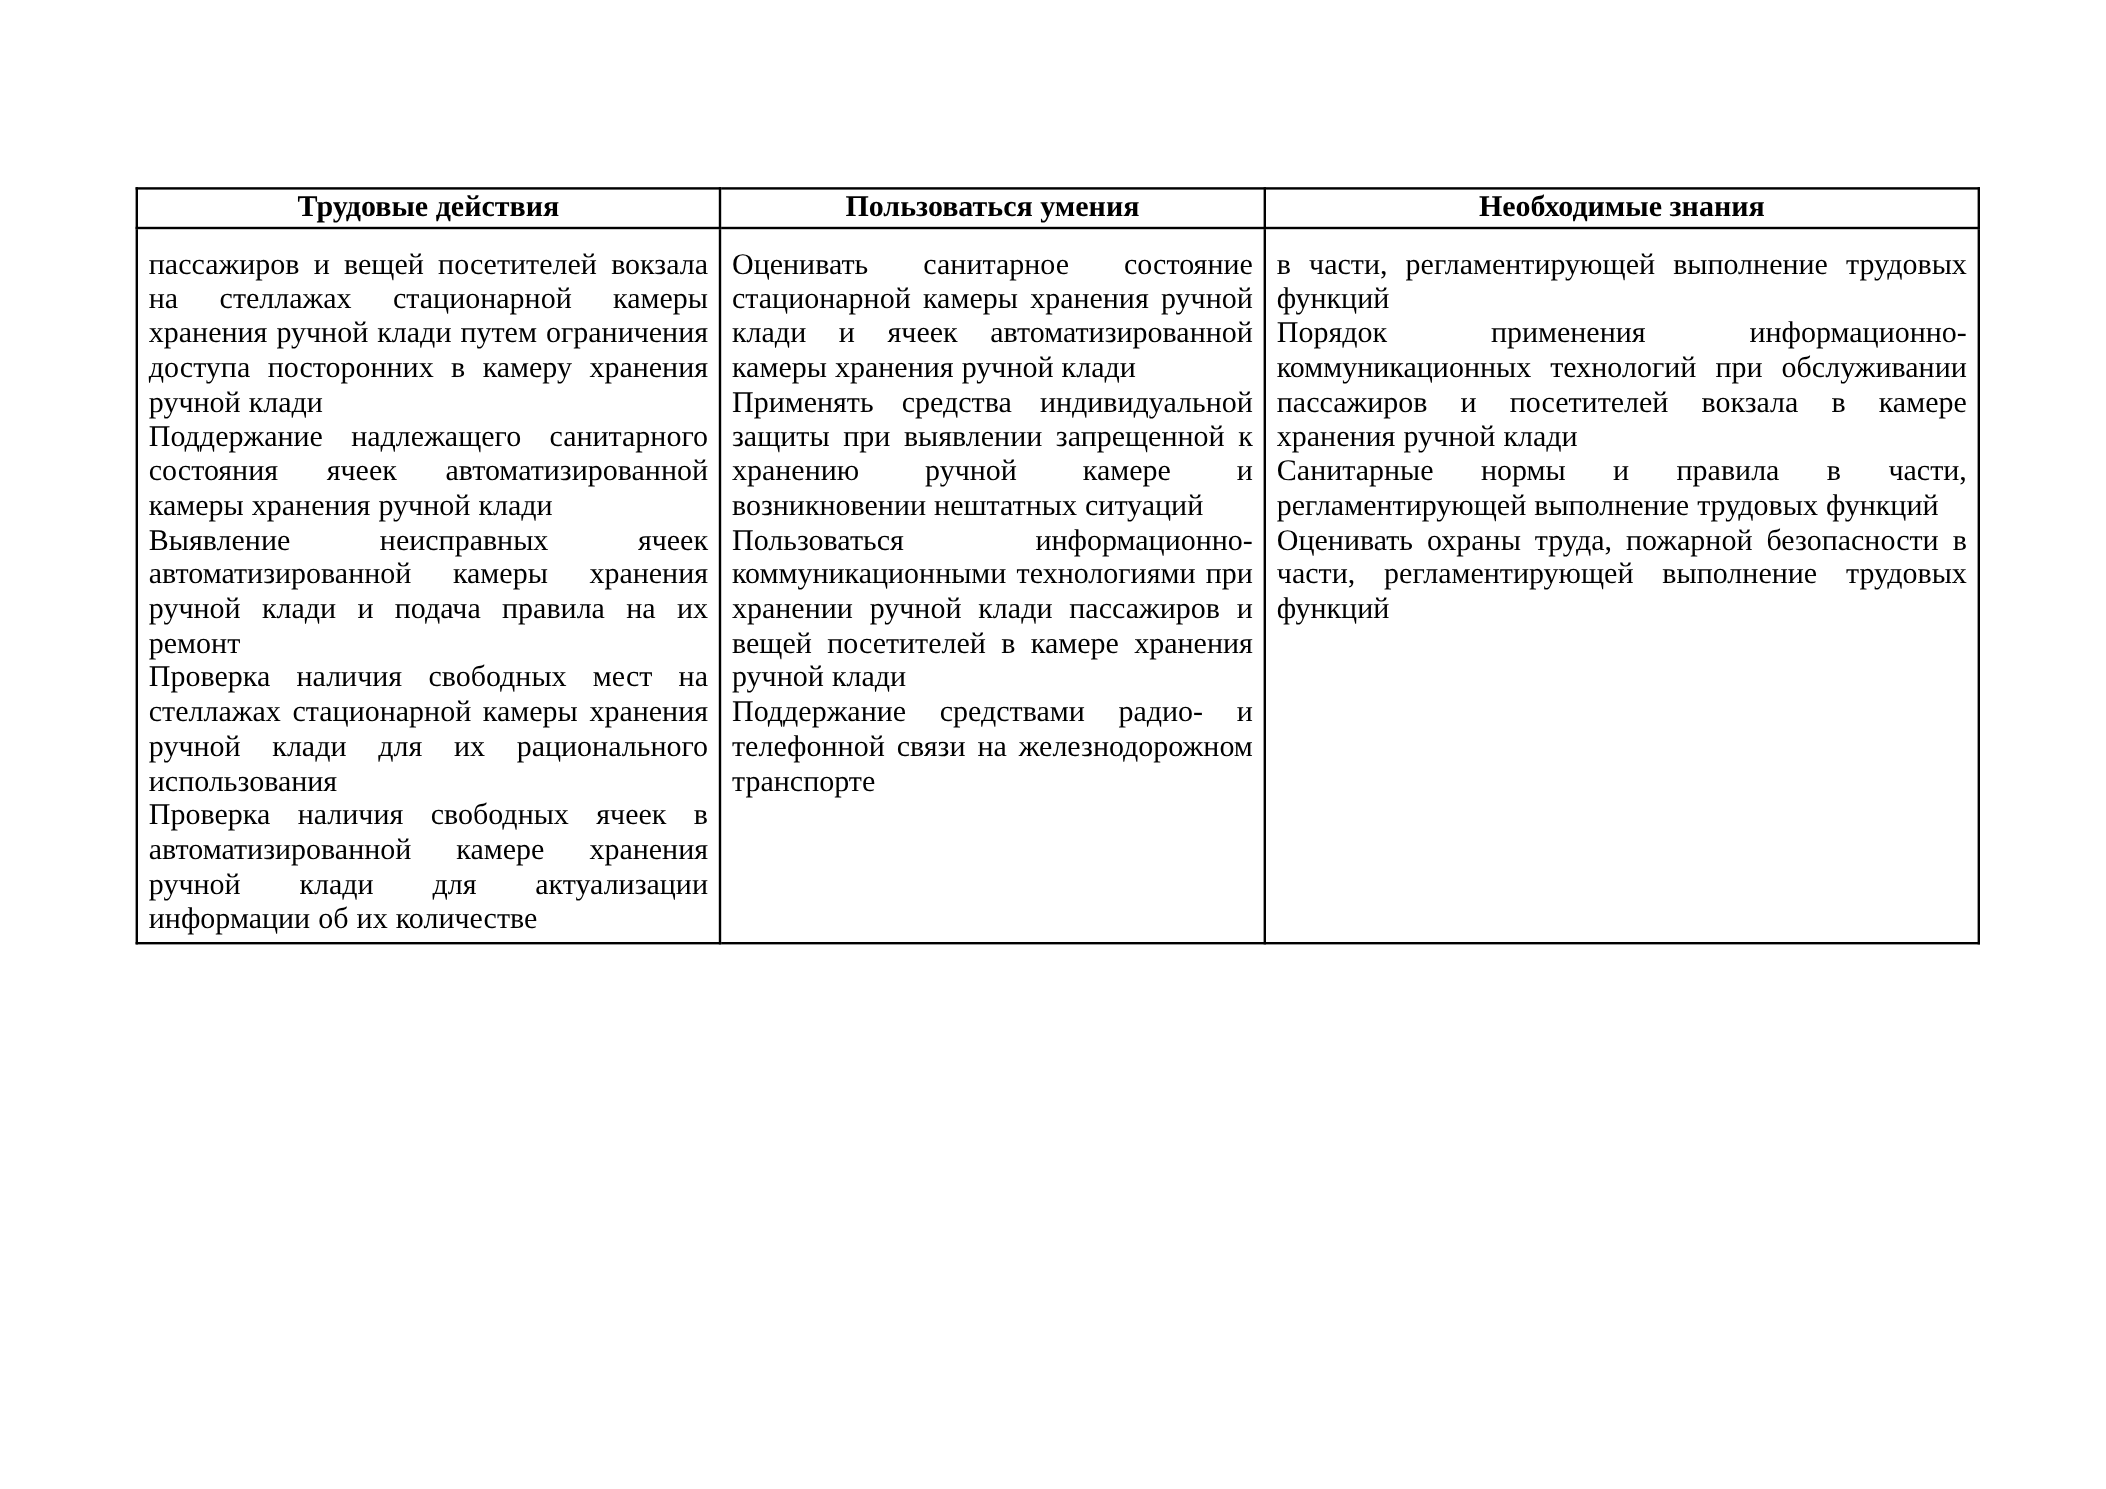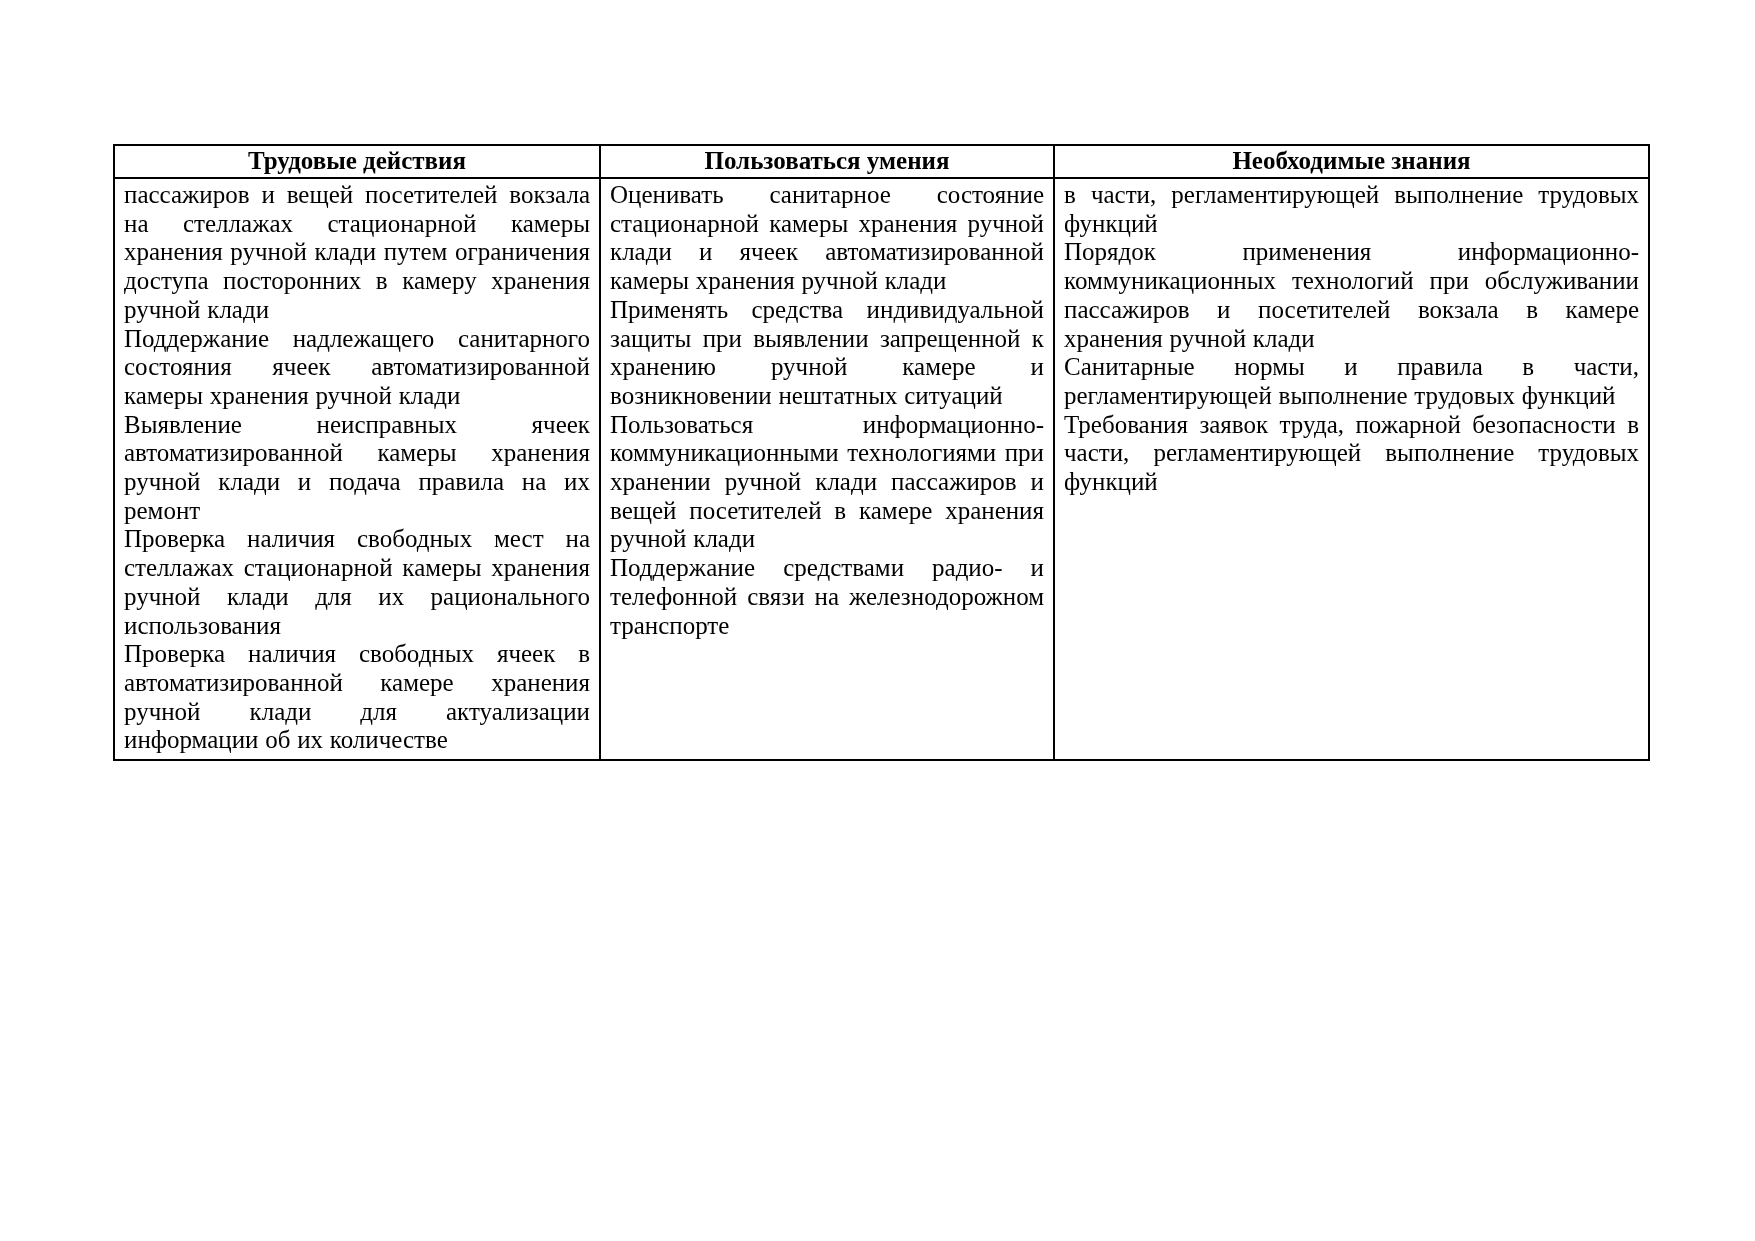--- a/index.html
+++ b/index.html
@@ -12,21 +12,21 @@
     width: 1755px;
     height: 1241px;
     background: #ffffff;
     overflow: hidden;
     font-family: "Liberation Serif", "DejaVu Serif", serif;
     color: #000000;
   }
   table.doc-table {
     position: absolute;
     left: 113px;
-    top: 144px;
+    top: 156px;
     border-collapse: collapse;
     table-layout: fixed;
     width: 1535px;
   }
   table.doc-table col.c1 { width: 486px; }
   table.doc-table col.c2 { width: 454px; }
   table.doc-table col.c3 { width: 595px; }
   table.doc-table th,
   table.doc-table td {
     border: 2px solid #000000;
@@ -36,21 +36,21 @@
   }
   table.doc-table th {
     font-weight: bold;
     text-align: center;
     height: 32px;
     padding: 1px 8px 2px 8px;
     line-height: 28px;
   }
   table.doc-table td {
     height: 543px;
-    padding: 2px 9px 4px 9px;
+    padding: 16px 9px 4px 9px;
   }
   .cell-par {
     margin: 0;
     text-align: justify;
     line-height: 28.7px;
     word-spacing: 0.5px;
   }
 </style>
 </head>
 <body>
@@ -81,18 +81,18 @@
         <td>
           <p class="cell-par">Оценивать санитарное состояние стационарной камеры хранения ручной клади и ячеек автоматизированной камеры хранения ручной клади</p>
           <p class="cell-par">Применять средства индивидуальной защиты при выявлении запрещенной к хранению ручной камере и возникновении нештатных ситуаций</p>
           <p class="cell-par">Пользоваться информационно-коммуникационными технологиями при хранении ручной клади пассажиров и вещей посетителей в камере хранения ручной клади</p>
           <p class="cell-par">Поддержание средствами радио- и телефонной связи на железнодорожном транспорте</p>
         </td>
         <td>
           <p class="cell-par">в части, регламентирующей выполнение трудовых функций</p>
           <p class="cell-par">Порядок применения информационно-коммуникационных технологий при обслуживании пассажиров и посетителей вокзала в камере хранения ручной клади</p>
           <p class="cell-par">Санитарные нормы и правила в части, регламентирующей выполнение трудовых функций</p>
-          <p class="cell-par">Требования заявок труда, пожарной безопасности в части, регламентирующей выполнение трудовых функций</p>
+          <p class="cell-par">Оценивать охраны труда, пожарной безопасности в части, регламентирующей выполнение трудовых функций</p>
         </td>
       </tr>
     </tbody>
   </table>
 </div>
 
 </body></html>

